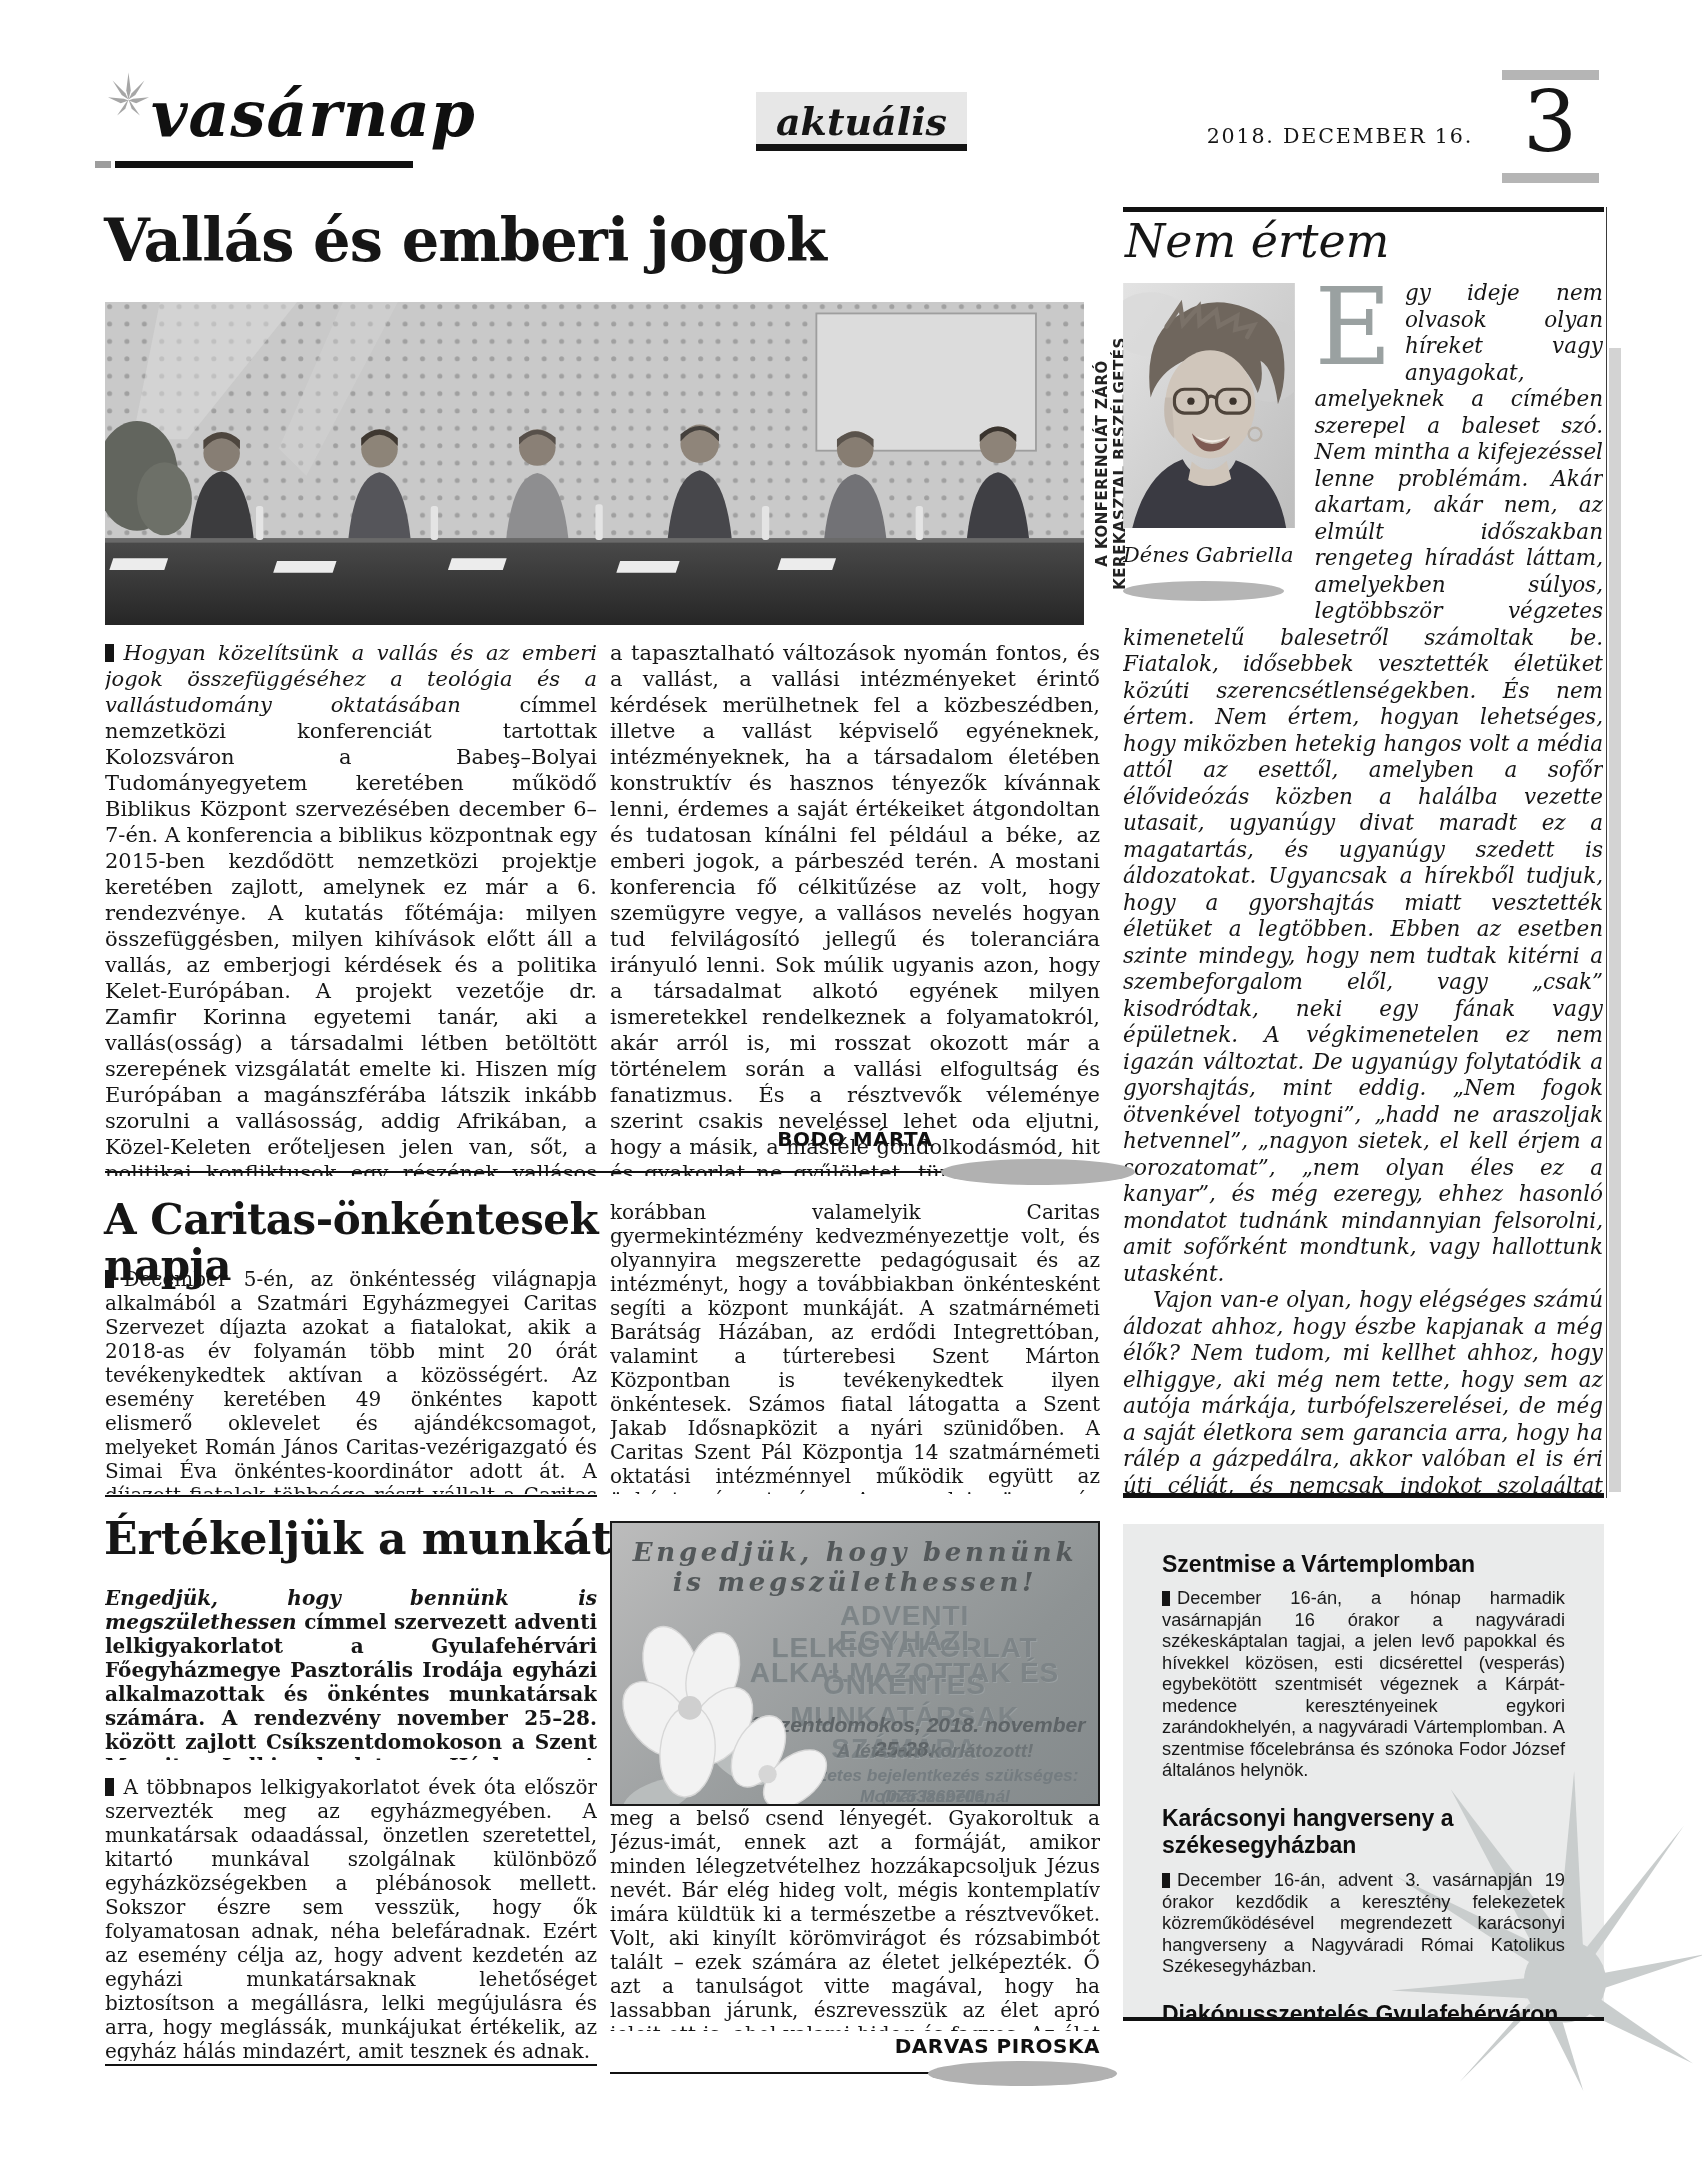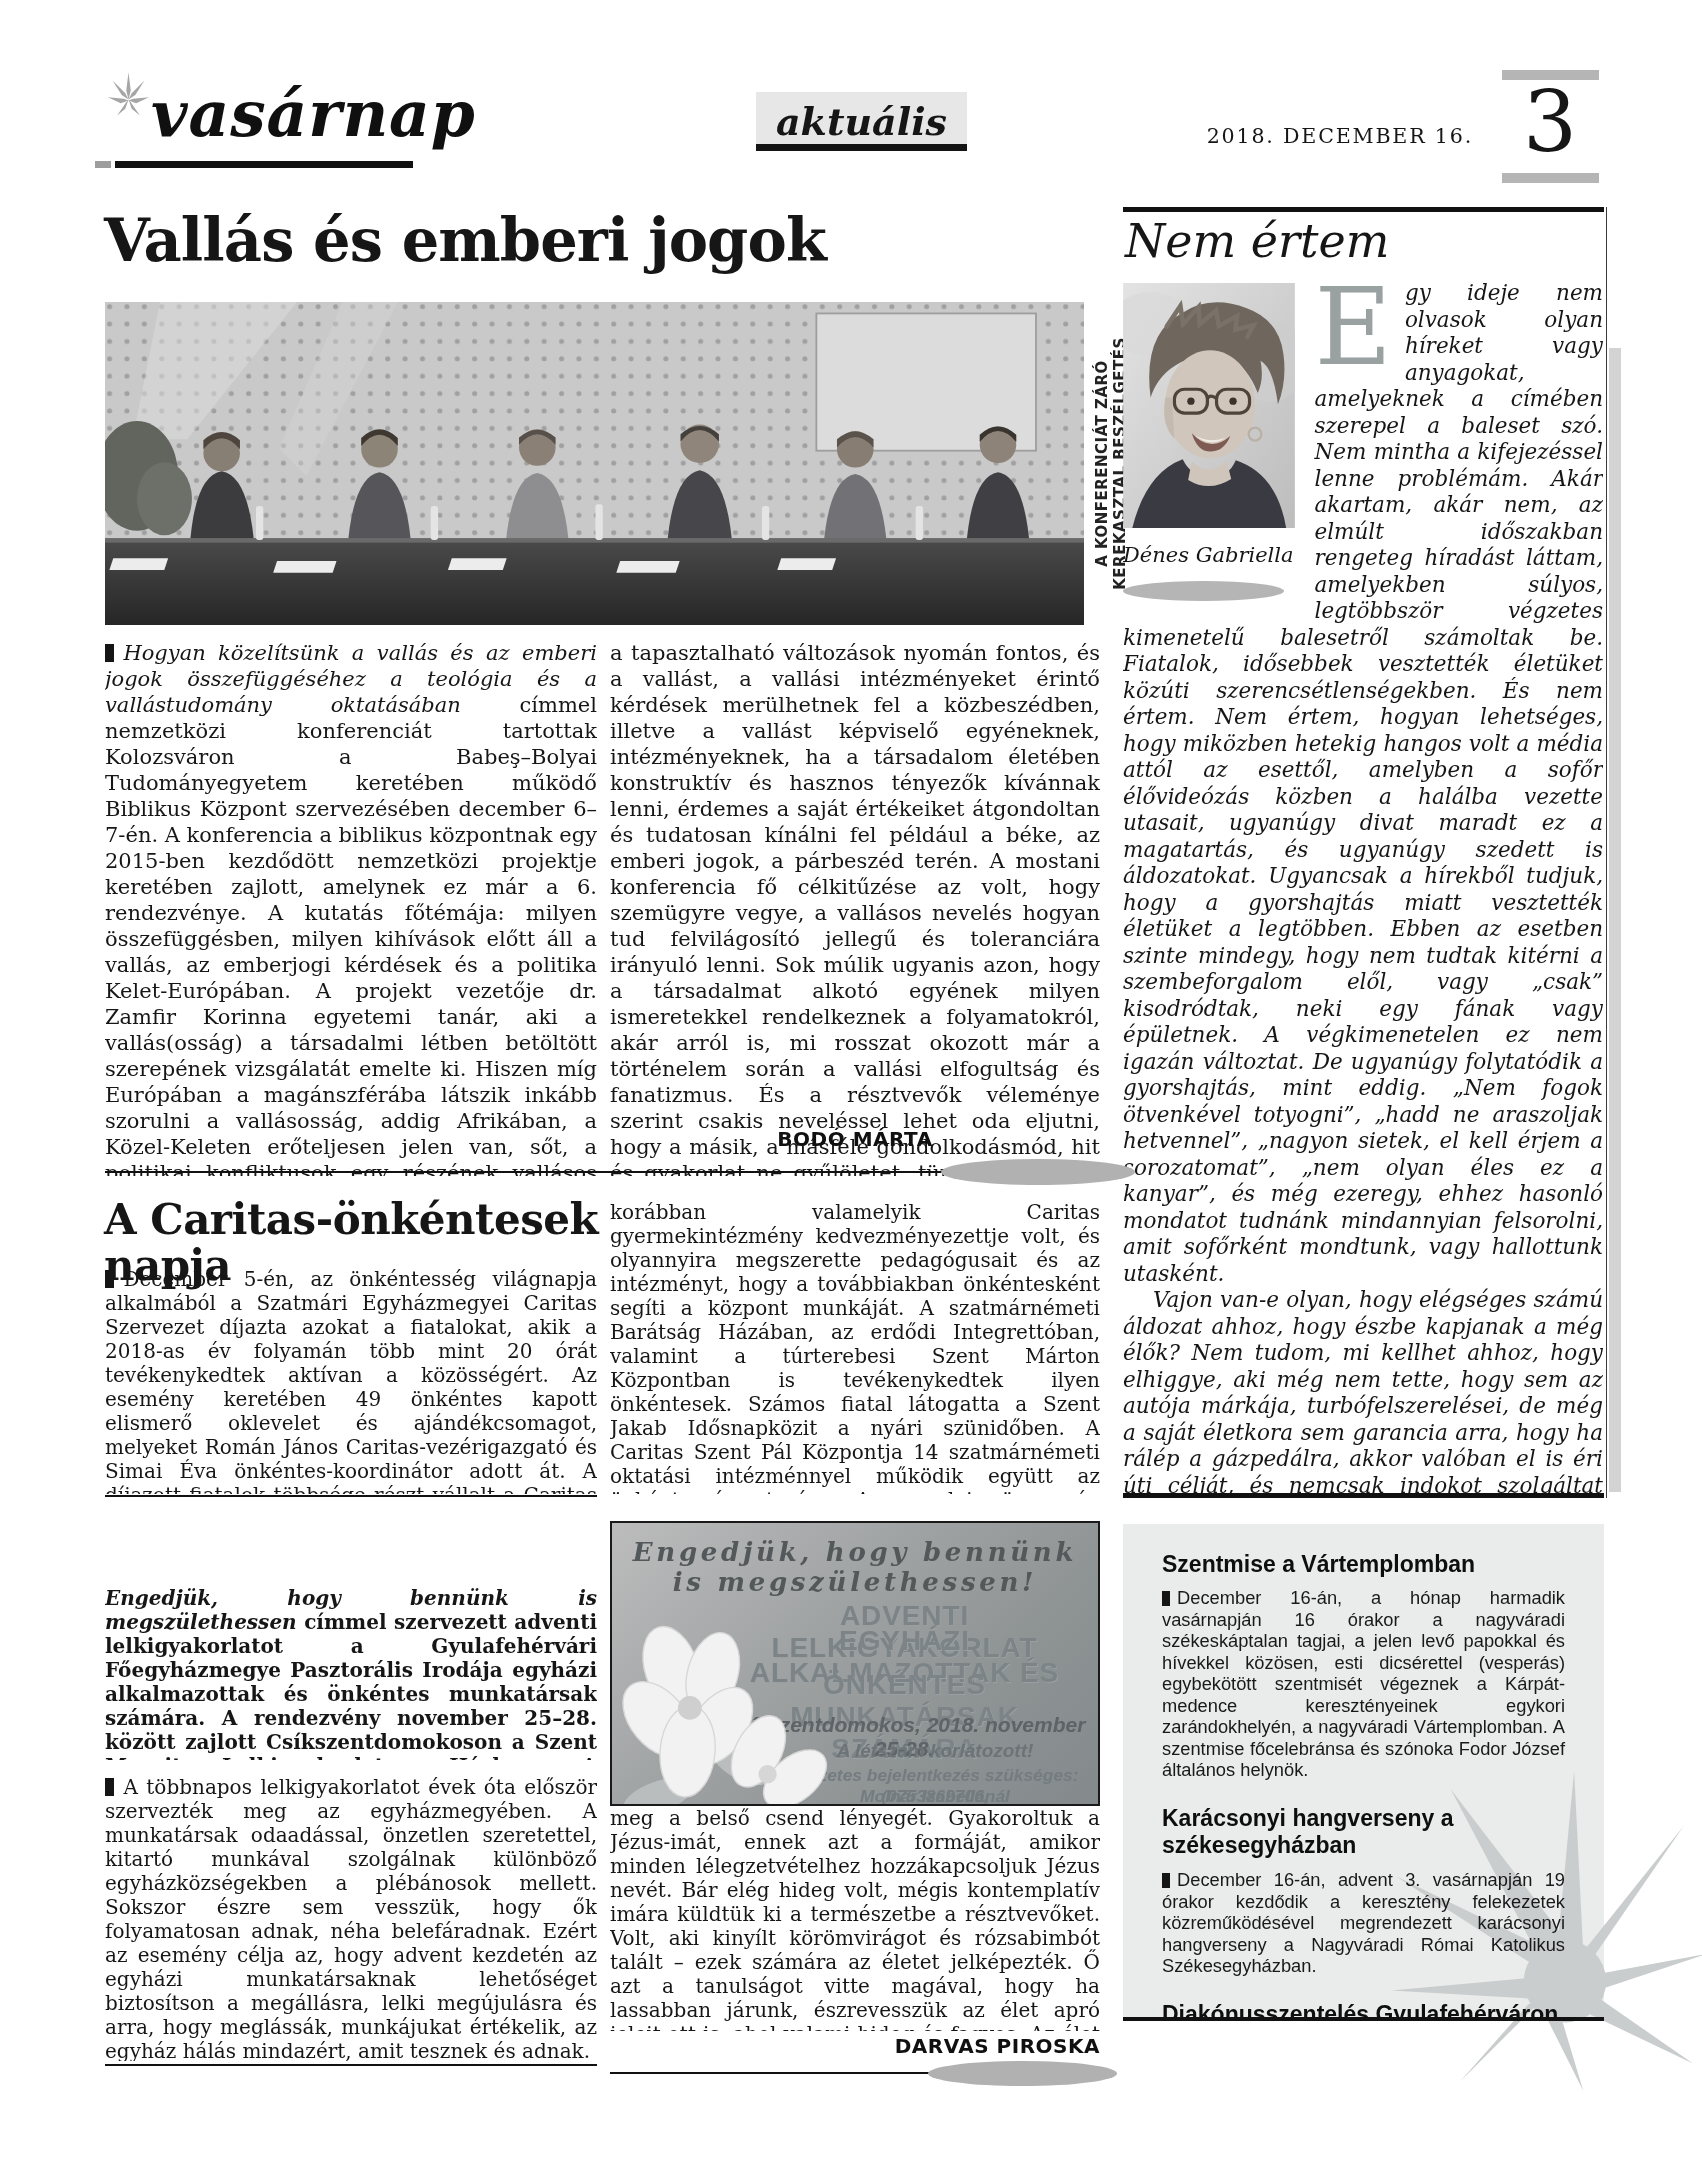--- a/index.html
+++ b/index.html
@@ -202,20 +202,21 @@
 
   <h2 id="ca-head" class="abs">A Caritas-önkéntesek napja</h2>
   <div id="ca-col1" class="jcol body-44">
     <p><span class="mk"></span><span>December 5-én, az önkéntesség világnapja alkalmából a Szatmári Egyházmegyei Caritas Szervezet díjazta azokat a fiatalokat, akik a 2018-as év folyamán több mint 20 órát tevékenykedtek aktívan a közösségért. Az esemény keretében 49 önkéntes kapott elismerő oklevelet és ajándékcsomagot, melyeket Román János Caritas-vezérigazgató és Simai Éva önkéntes-koordinátor adott át. A díjazott fiatalok többsége részt vállalt a Caritas éves jótékonysági és szolidaritási rendezvényeinek szervezésében és lebonyolításában. Több diák is elismerésben részesesült, aki</span></p>
   </div>
   <div id="ca-col2" class="jcol body-44">
     <p><span>korábban valamelyik Caritas gyermekintézmény kedvezményezettje volt, és olyannyira megszerette pedagógusait és az intézményt, hogy a továbbiakban önkéntesként segíti a központ munkáját. A szatmárnémeti Barátság Házában, az erdődi Integrettóban, valamint a túrterebesi Szent Márton Központban is tevékenykedtek ilyen önkéntesek. Számos fiatal látogatta a Szent Jakab Idősnapközit a nyári szünidőben. A Caritas Szent Pál Központja 14 szatmárnémeti oktatási intézménnyel működik együtt az önkéntesség terén. A szerdai ünnepség keretében ezen iskolák önkéntes-koordinátorai is elismerésben részesültek, hiszen jelentős szerepük volt a diákoknak a jó tettek felé való irányításában, motiválásában. </span></p>
   </div>
   <div id="rule-2" class="abs hrule"></div>
 
+  <h2 id="er-head" class="abs">Értékeljük a munkát</h2>
   <div id="er-intro" class="jcol body-44">
     <p><span class="lead-italic">Engedjük, hogy bennünk is megszülethessen</span><span> címmel szervezett adventi lelkigyakorlatot a Gyulafehérvári Főegyházmegye Pasztorális Irodája egyházi alkalmazottak és önkéntes munkatársak számára. A rendezvény november 25–28. között zajlott Csíkszentdomokoson a Szent Margit Lelkigyakorlatos Házban. A lelkigyakorlatot Czikó László búzásbesenyői plébánossal közösen vezette Darvas Piroska segítőnővér.</span></p>
   </div>
   <div id="er-col1" class="jcol body-44">
     <p><span class="mk"></span><span>A többnapos lelkigyakorlatot évek óta először szervezték meg az egyházmegyében. A munkatársak odaadással, önzetlen szeretettel, kitartó munkával szolgálnak különböző egyházközségekben a plébánosok mellett. Sokszor észre sem vesszük, hogy ők folyamatosan adnak, néha belefáradnak. Ezért az esemény célja az, hogy advent kezdetén az egyházi munkatársaknak lehetőséget biztosítson a megállásra, lelki megújulásra és arra, hogy meglássák, munkájukat értékelik, az egyház hálás mindazért, amit tesznek és adnak.</span></p>
     <p class="indent">A lelkigyakorlat egész ideje alatt arra biztattuk a résztvevőket, hogy hallják meg a csend szavát és tapasztalják</p>
   </div>
   <div id="rule-3" class="abs hrule"></div>
 
   <div id="ad-box" class="abs">

